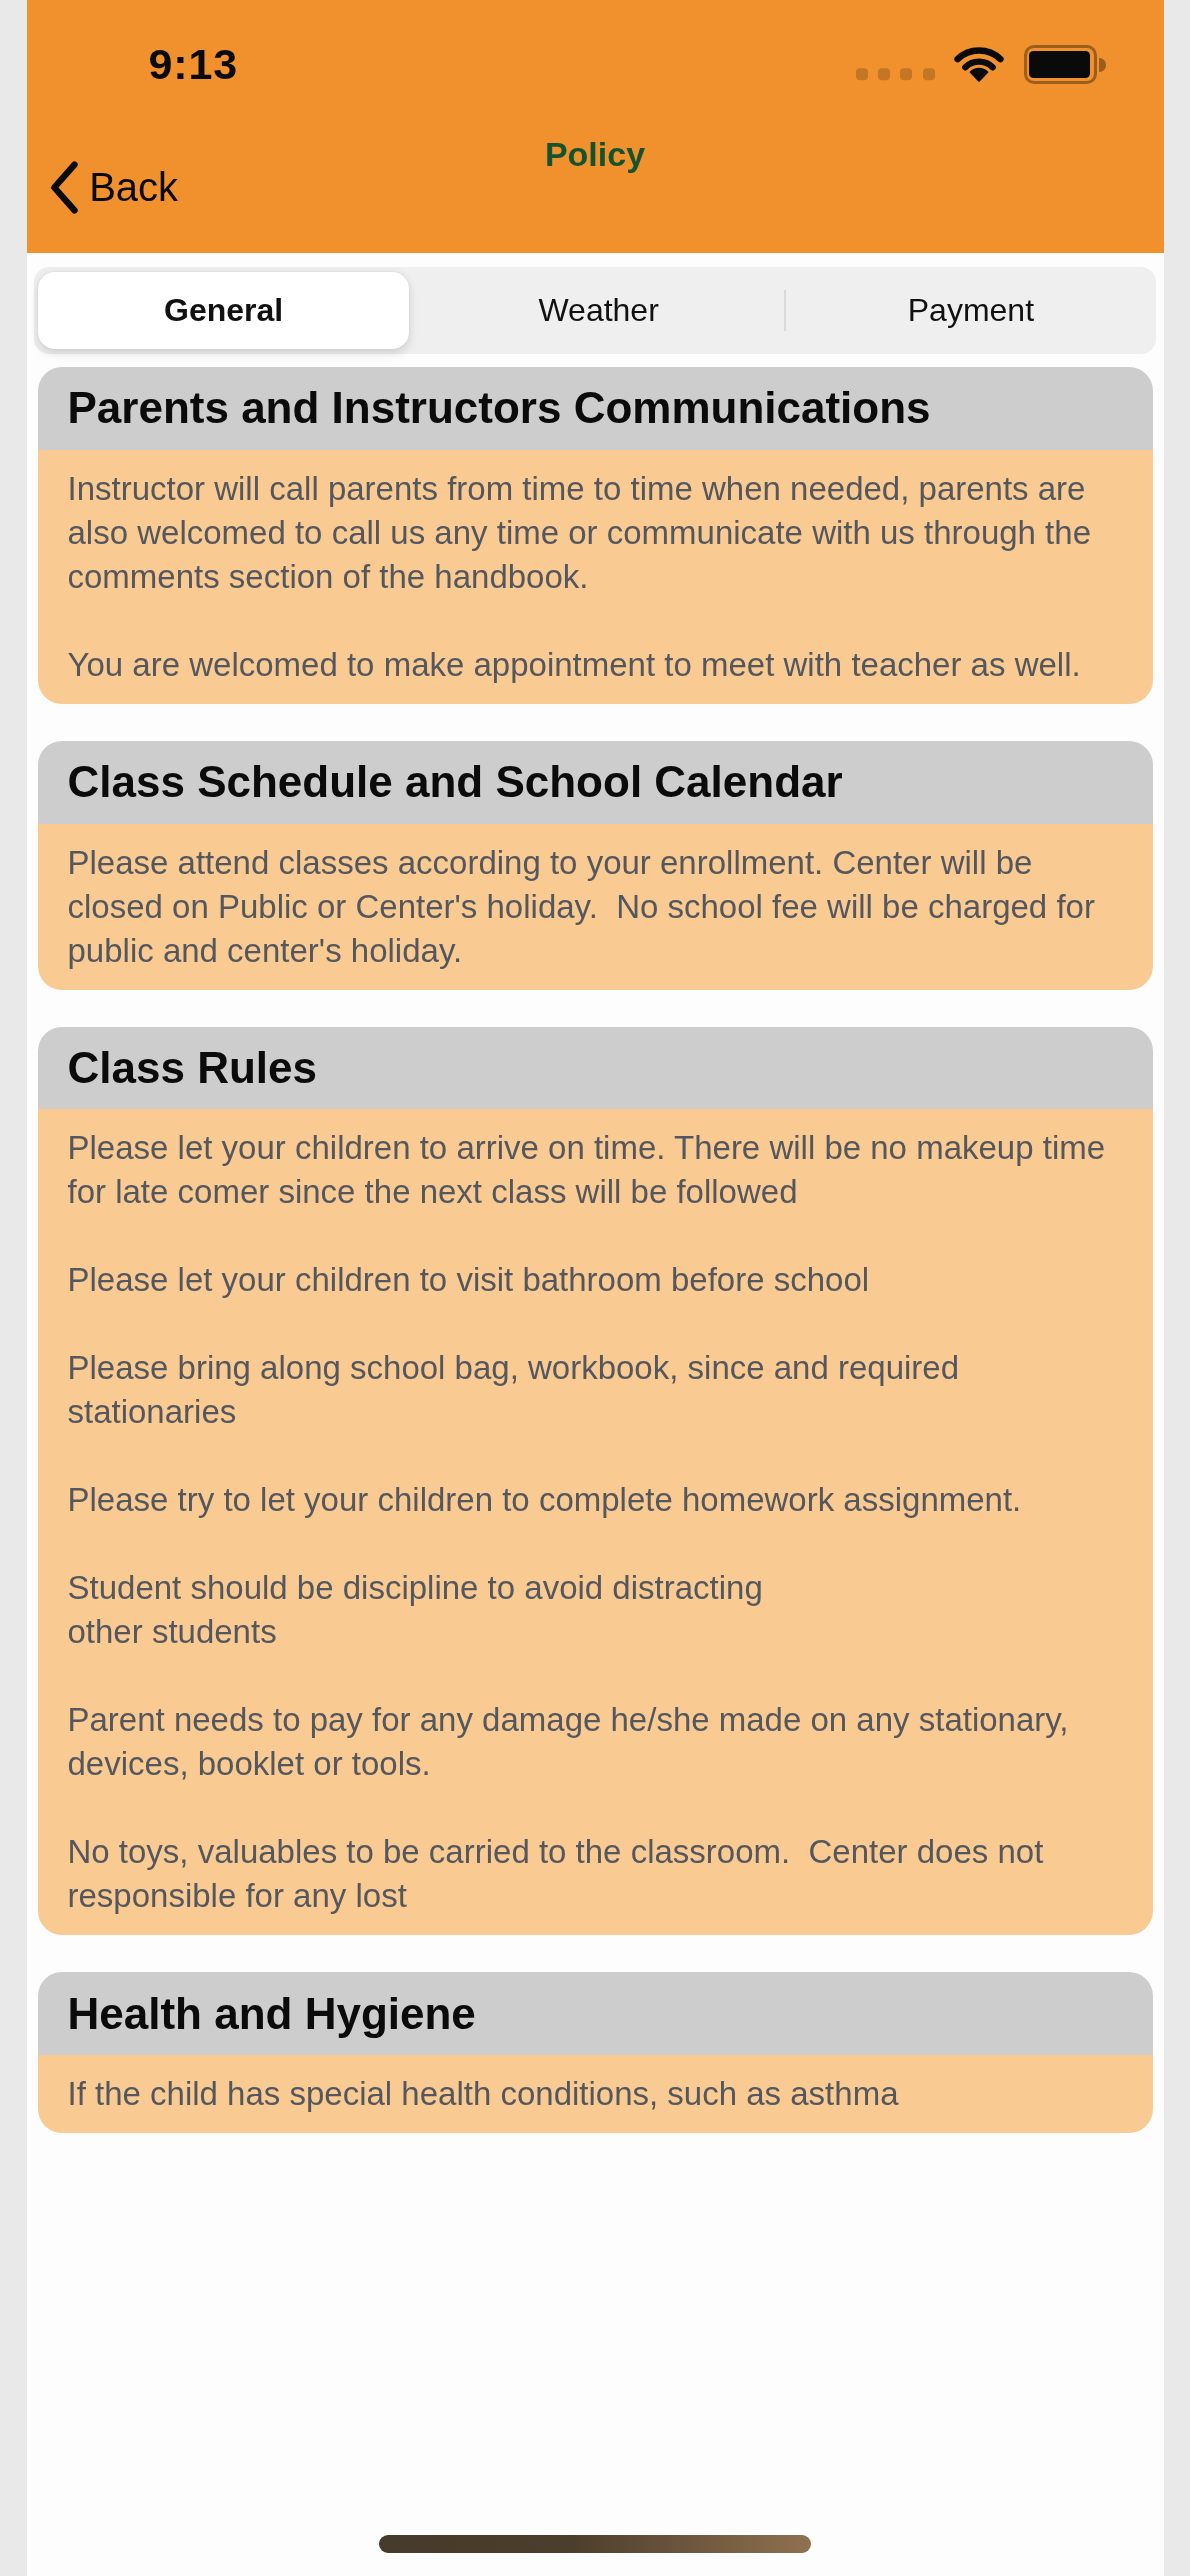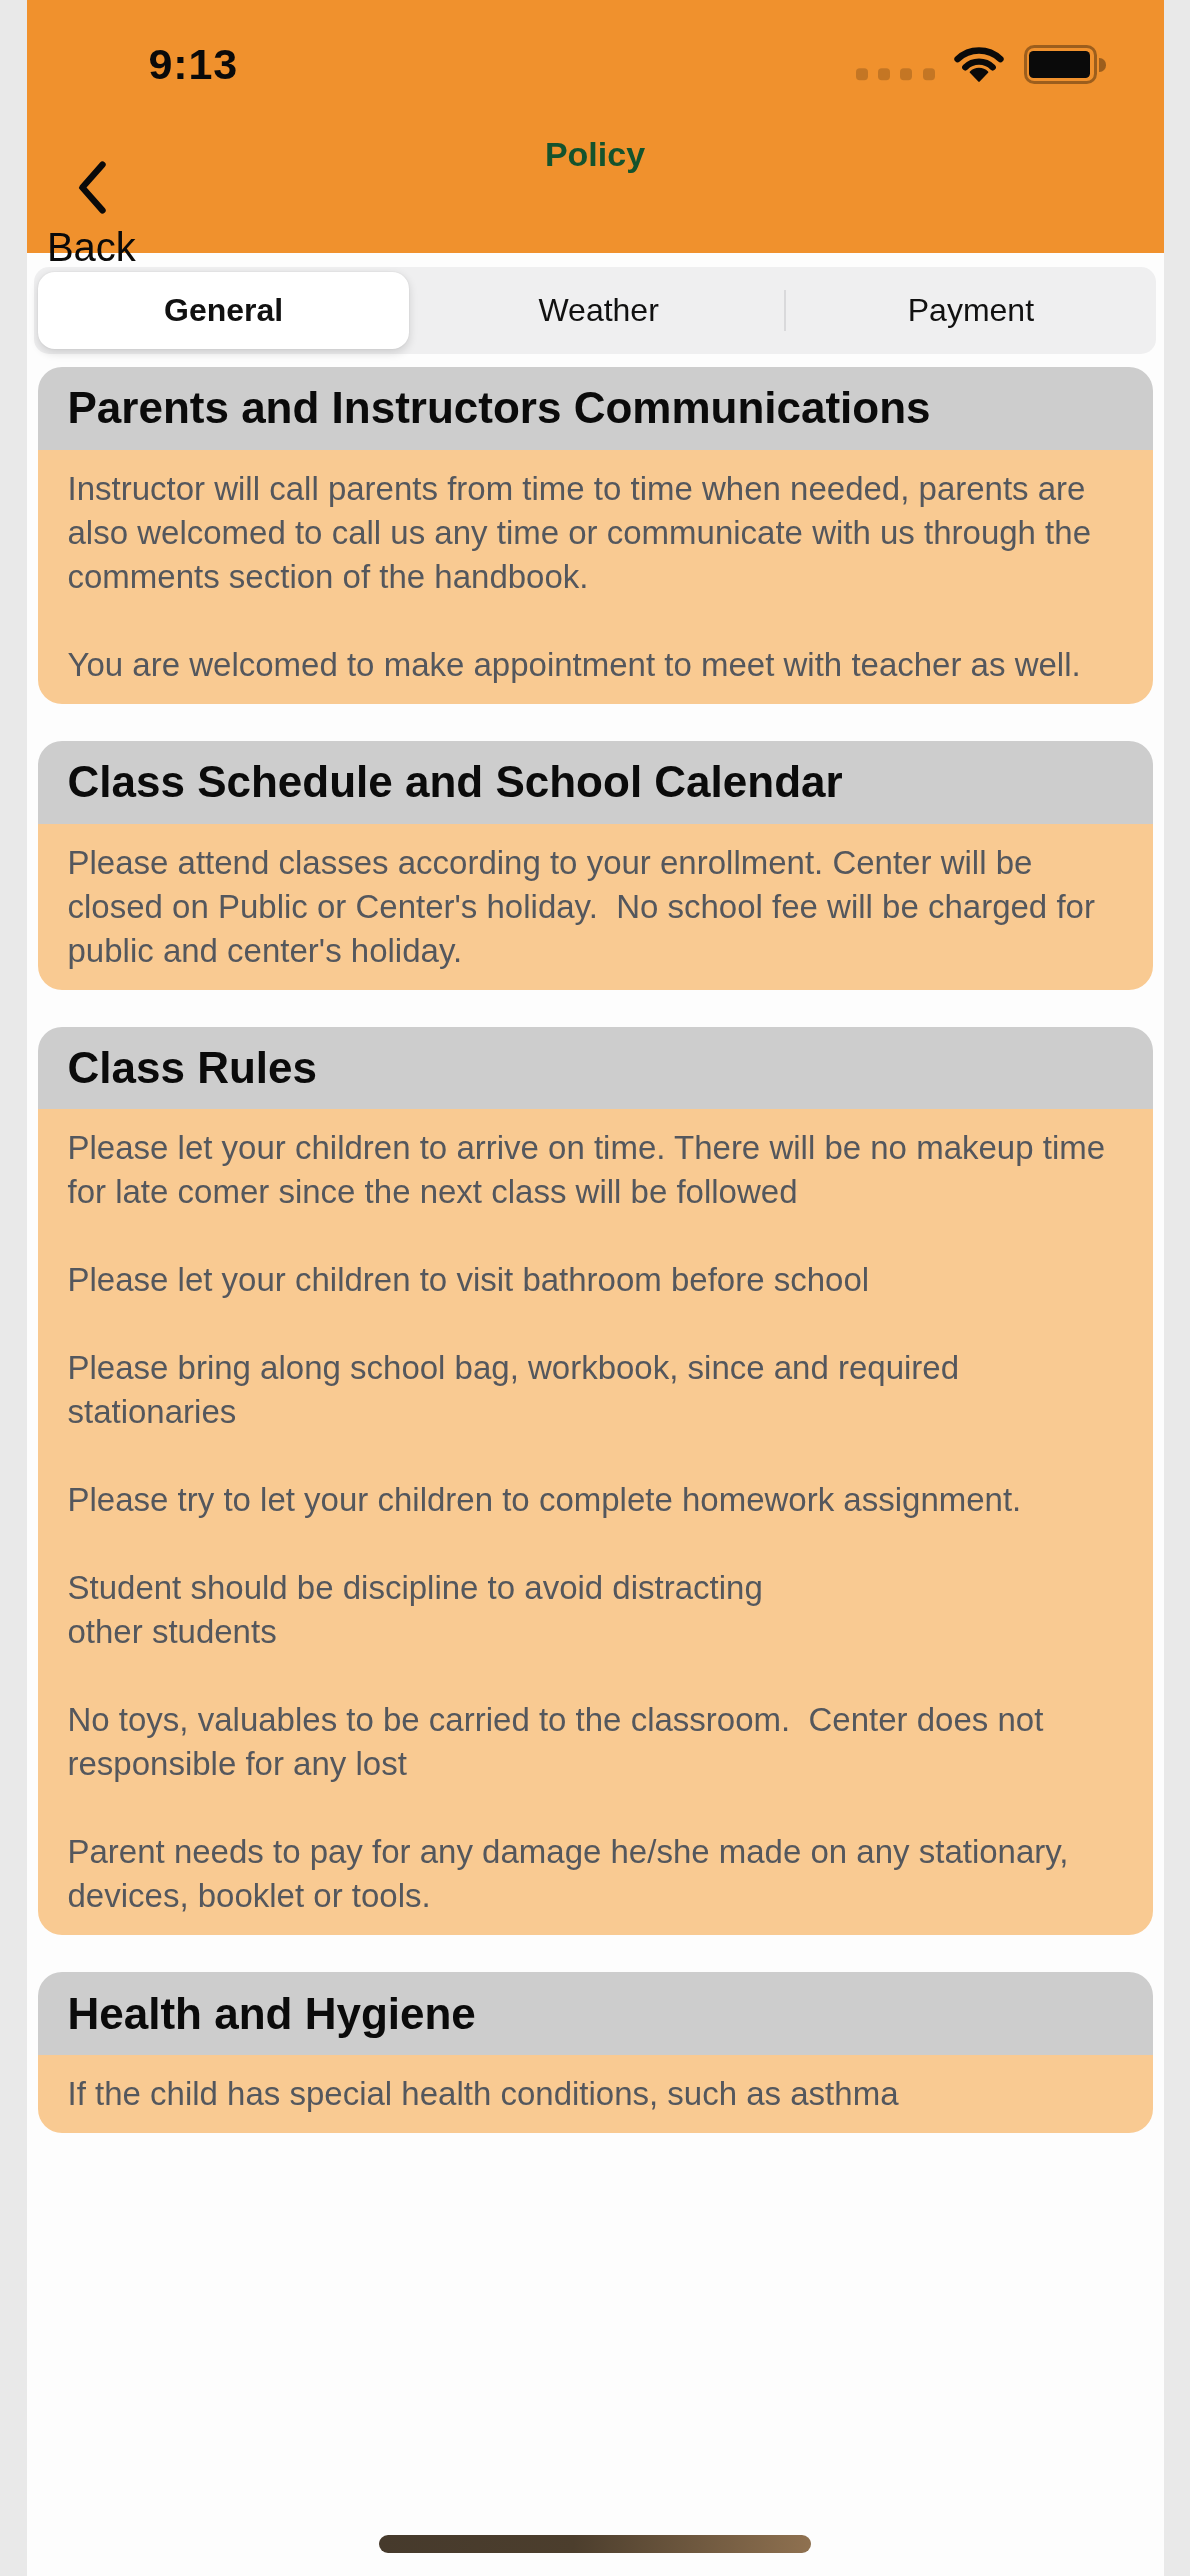--- a/index.html
+++ b/index.html
@@ -35,21 +35,21 @@
     content:'';position:absolute;right:-12px;top:50%;transform:translateY(-50%);
     width:6.5px;height:14px;background:rgba(0,0,0,0.35);border-radius:0 6.5px 6.5px 0;
   }
   .nav-title{
     position:absolute;top:135px;left:0;width:100%;text-align:center;
     font-size:34px;font-weight:bold;color:#14532d;
   }
   .back-btn{
     position:absolute;top:159px;left:20.4px;display:flex;align-items:center;gap:9.3px;
     background:none;border:none;padding:0;cursor:pointer;
-    font-family:"Liberation Sans",sans-serif;font-size:40px;color:#0a0a0a;flex-direction:column;
+    font-family:"Liberation Sans",sans-serif;font-size:40px;color:#0a0a0a;
   }
   .back-btn svg{display:block;}
   
   .content{padding-top:14px;}
   .segmented{
     margin:0 7.4px;height:87px;background:var(--tab-bg);border-radius:15px;
     display:flex;align-items:stretch;
   }
   .segment{
     flex:1;display:flex;align-items:center;justify-content:center;
@@ -138,22 +138,22 @@
         </section>
         <section class="card">
           <div class="card-header">Class Rules</div>
           <div class="card-body">
             <p>Please let your children to arrive on time. There will be no makeup time for late comer since the next class will be followed</p>
             <p>Please let your children to visit bathroom before school</p>
             <p>Please bring along school bag, workbook, since and required stationaries</p>
             <p>Please try to let your children to complete homework assignment.</p>
             <p>Student should be discipline to avoid distracting
 other students</p>
+            <p>Parent needs to pay for any damage he/she made on any stationary, devices, booklet or tools.</p>
             <p>No toys, valuables to be carried to the classroom.  Center does not responsible for any lost</p>
-            <p>Parent needs to pay for any damage he/she made on any stationary, devices, booklet or tools.</p>
           </div>
         </section>
         <section class="card">
           <div class="card-header">Health and Hygiene</div>
           <div class="card-body">
             <p>If the child has special health conditions, such as asthma</p>
           </div>
         </section>
       </div>
   </main>

